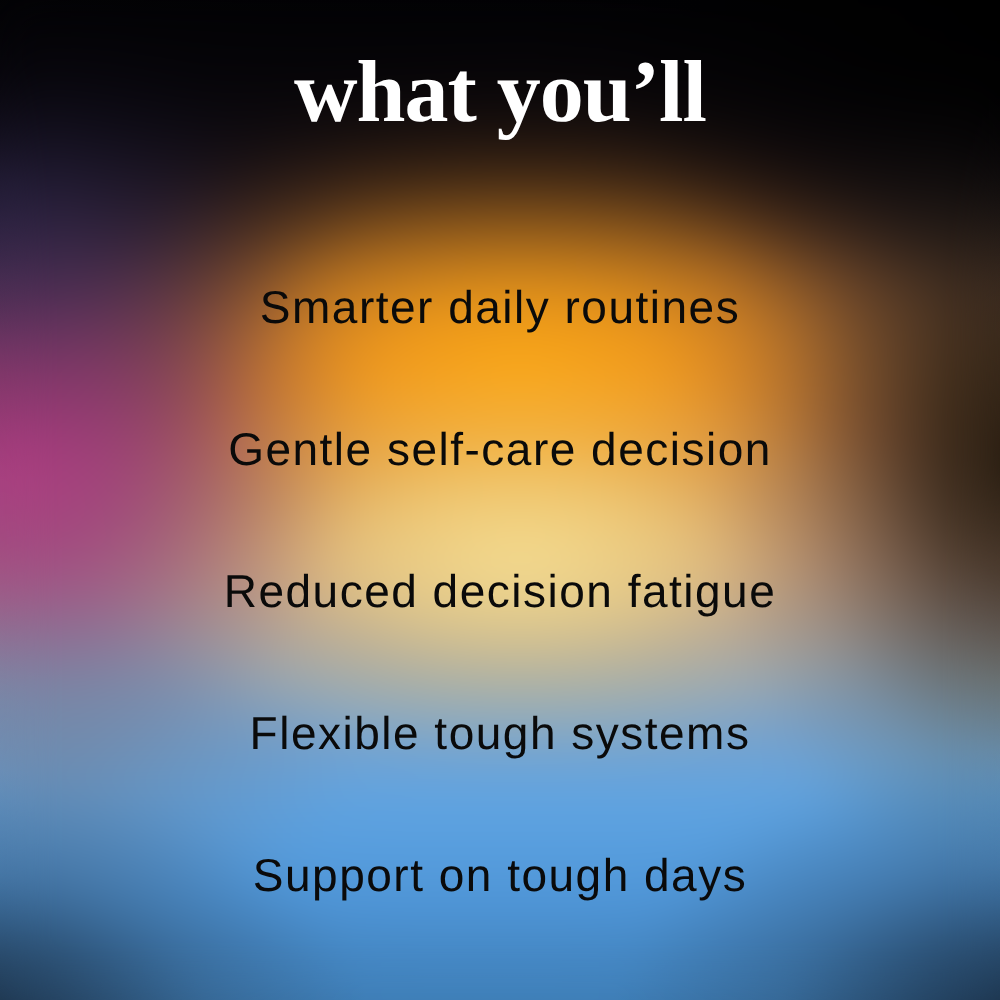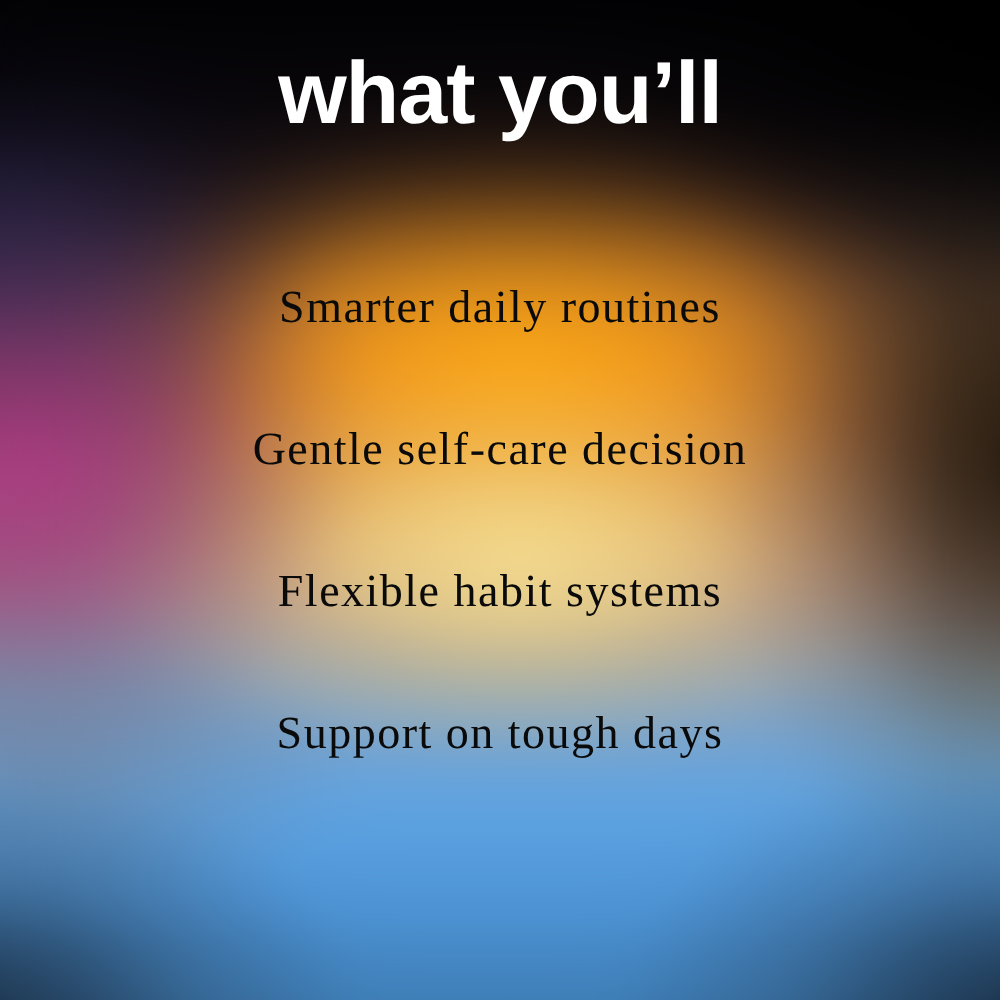--- a/index.html
+++ b/index.html
@@ -176,21 +176,21 @@
     display: flex;
     flex-direction: column;
     align-items: center;
   }
 
   #headline {
     margin-top: 52px;
     width: 100%;
     text-align: center;
     color: #ffffff;
-    font-family: Liberation Sans, sans-serif;
+    font-family: Liberation Serif, serif;
     font-weight: bold;
     font-size: 88px;
     line-height: 0.94;
     letter-spacing: -1px;
     text-rendering: geometricPrecision;
   }
   #headline .hl-line {
     display: block;
     white-space: pre;
   }
@@ -204,21 +204,21 @@
     display: flex;
     flex-direction: column;
   }
 
   .benefit-item {
     height: 142px;
     display: flex;
     align-items: center;
     justify-content: center;
     color: #0a0a0a;
-    font-family: Liberation Serif, serif;
+    font-family: Liberation Sans, sans-serif;
     font-weight: normal;
     font-size: 46px;
     letter-spacing: 1.5px;
     white-space: pre;
     text-rendering: geometricPrecision;
   }
 </style>
 </head>
 <body>
 
@@ -239,18 +239,19 @@
 
   <div id="content">
 
     <h1 id="headline">
       <span class="hl-line">what you’ll</span>
     </h1>
 
     <ul id="benefit-list">
       <li class="benefit-item">Smarter daily routines</li>
       <li class="benefit-item">Gentle self-care decision</li>
-      <li class="benefit-item">Flexible habit systems</li>
+      <li class="benefit-item">Reduced decision fatigue</li>
+      <li class="benefit-item">Flexible tough systems</li>
       <li class="benefit-item">Support on tough days</li>
     </ul>
 
   </div>
 </div>
 
 </body></html>

